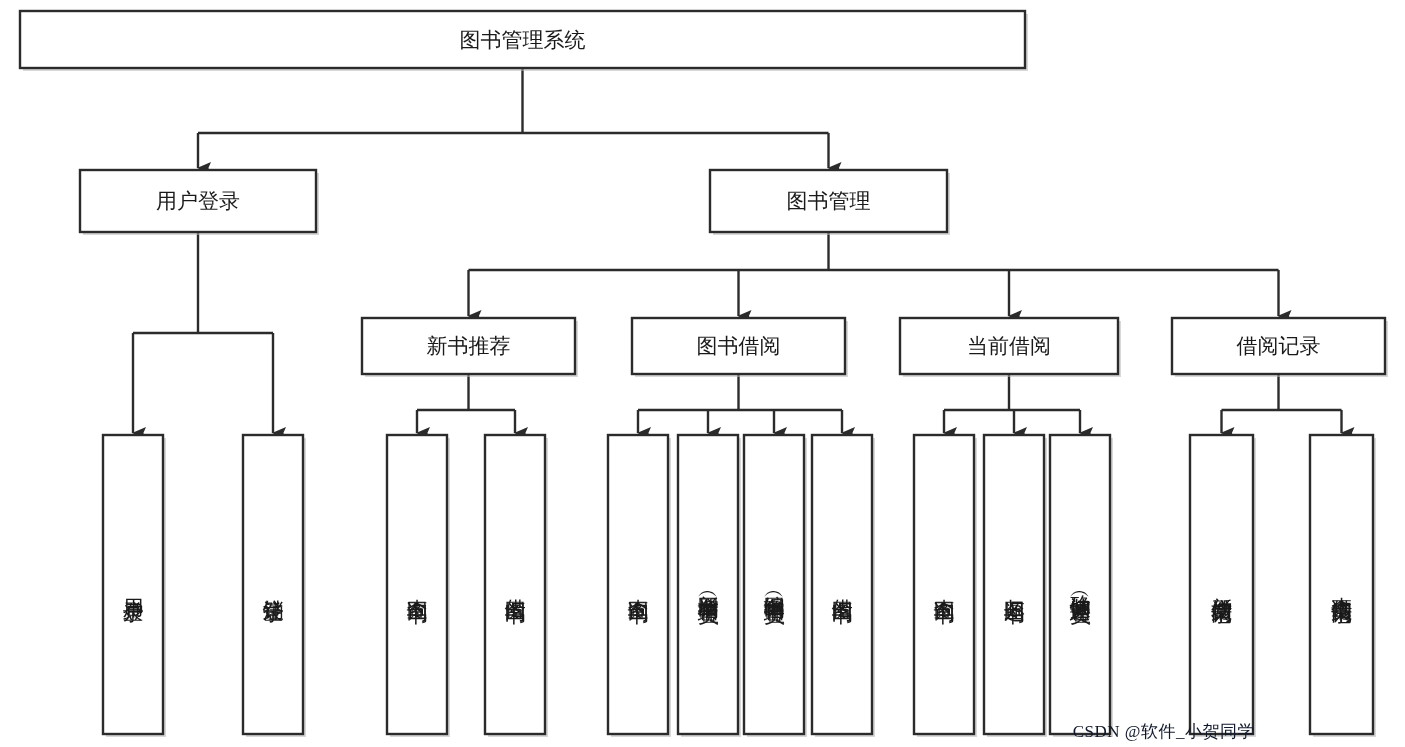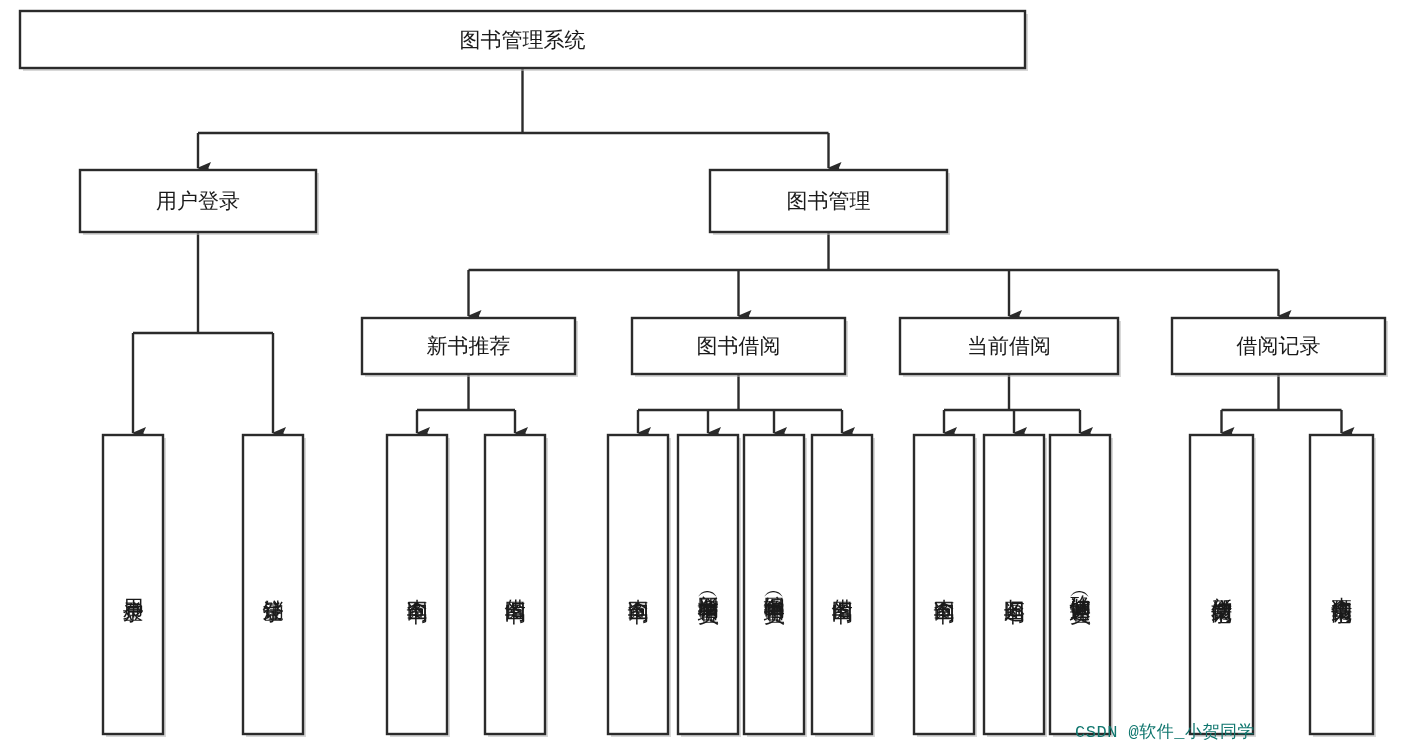--- a/index.html
+++ b/index.html
@@ -63,23 +63,23 @@
     letter-spacing: 1.5px;
     color: #1a1a1a;
     white-space: nowrap;
     pointer-events: none;
     text-align: center;
   }
   .watermark {
     position: absolute;
     right: 12px;
     bottom: 4px;
-    font-family: Liberation Mono, monospace;
+    font-family: Liberation Serif, serif;
     font-size: 17px;
-    color: #0f766e;
+    color: #0f172a;
     letter-spacing: 0.5px;
     white-space: nowrap;
   }
 </style>
 </head>
 <body>
 
 <div id="diagram-root">
 
   <svg id="tree-svg" viewBox="0 0 1405 747">

